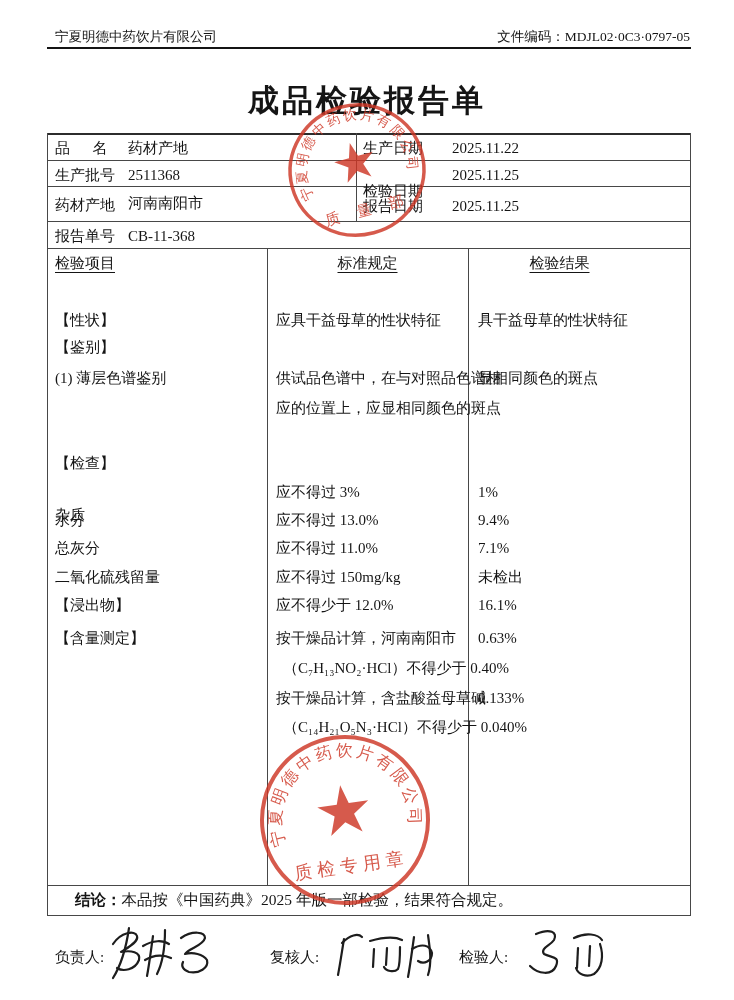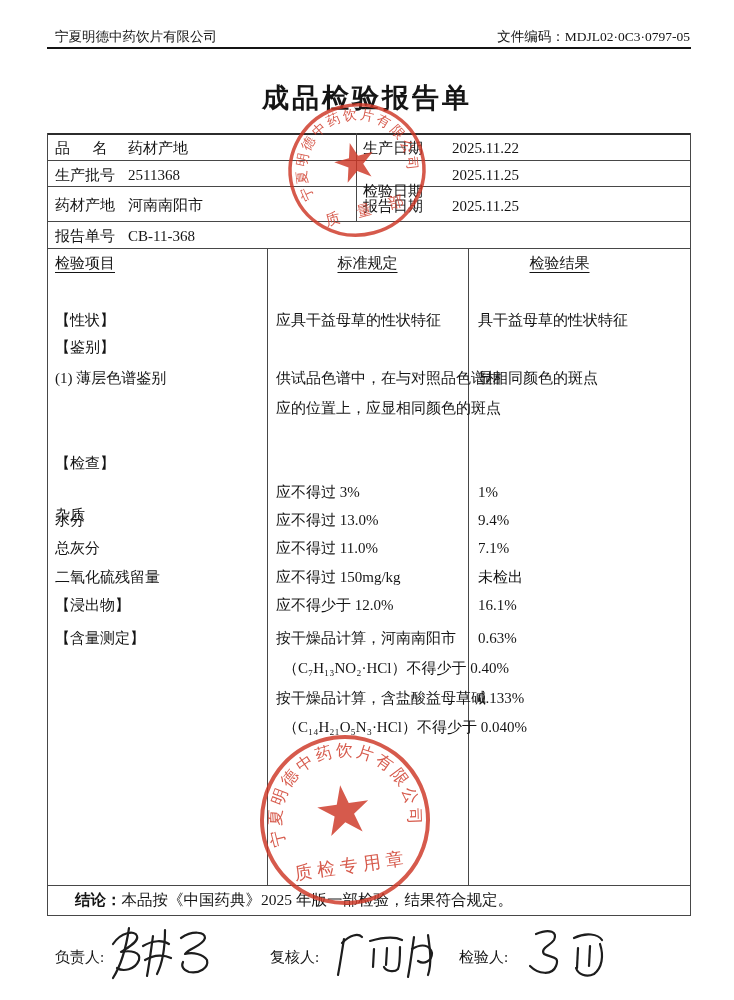--- a/index.html
+++ b/index.html
@@ -1,20 +1,20 @@
 <!DOCTYPE html>
 <html><head>
 <meta charset="utf-8">
 <style>
   html,body{margin:0;padding:0;background:#e8e8e8;}
   .page{position:relative;width:734px;height:1000px;background:#ffffff;overflow:hidden;
         font-family:"Liberation Serif","DejaVu Serif",serif;color:#151515;}
   .t{position:absolute;white-space:pre;font-size:15px;line-height:1.2;}
   .small{font-size:13.5px;}
-  .title{left:0;top:82px;width:734px;text-align:center;font-size:27px;font-weight:bold;letter-spacing:3px;}
+  .title{left:0;top:82px;width:734px;text-align:center;font-size:31px;font-weight:bold;letter-spacing:3px;}
   .hline{position:absolute;height:1px;background:#474747;}
   .vline{position:absolute;width:1px;background:#474747;}
   .thick{height:2px;background:#141414;}
   .hdr{font-weight:normal;text-decoration:underline;text-underline-offset:4px;}
   .c2{left:267px;width:201px;text-align:center;}
   .c3{left:468px;width:183px;text-align:center;}
   .bold{font-weight:bold;}
   .stamp-layer{position:absolute;left:0;top:0;pointer-events:none;}
   .stamp{color:#ce3726;opacity:0.82;}
   .stamp text{fill:currentColor;font-family:"Liberation Serif","DejaVu Serif",serif;}
@@ -44,21 +44,21 @@
   <div class="t" style="left:128px;top:139px;">药材产地</div>
   <div class="t" style="left:363px;top:139px;">生产日期</div>
   <div class="t" style="left:452px;top:139px;">2025.11.22</div>
 
   <div class="t" style="left:55px;top:166px;">生产批号</div>
   <div class="t" style="left:128px;top:166px;">2511368</div>
   <div class="t" style="left:363px;top:182px;">检验日期</div>
   <div class="t" style="left:452px;top:166px;">2025.11.25</div>
 
   <div class="t" style="left:55px;top:196px;">药材产地</div>
-  <div class="t" style="left:128px;top:196px;">河南南阳市</div>
+  <div class="t" style="left:128px;top:196px;font-family:Liberation Mono, monospace;">河南南阳市</div>
   <div class="t" style="left:363px;top:197px;">报告日期</div>
   <div class="t" style="left:452px;top:197px;">2025.11.25</div>
 
   <div class="t" style="left:55px;top:227px;">报告单号</div>
   <div class="t" style="left:128px;top:227px;">CB-11-368</div>
 
   <div class="hline" style="left:47px;top:248px;width:644px;"></div>
   <div class="vline" style="left:267px;top:248px;height:637px;"></div>
   <div class="vline" style="left:468px;top:248px;height:637px;"></div>
   <div class="hline" style="left:47px;top:885px;width:644px;"></div>

